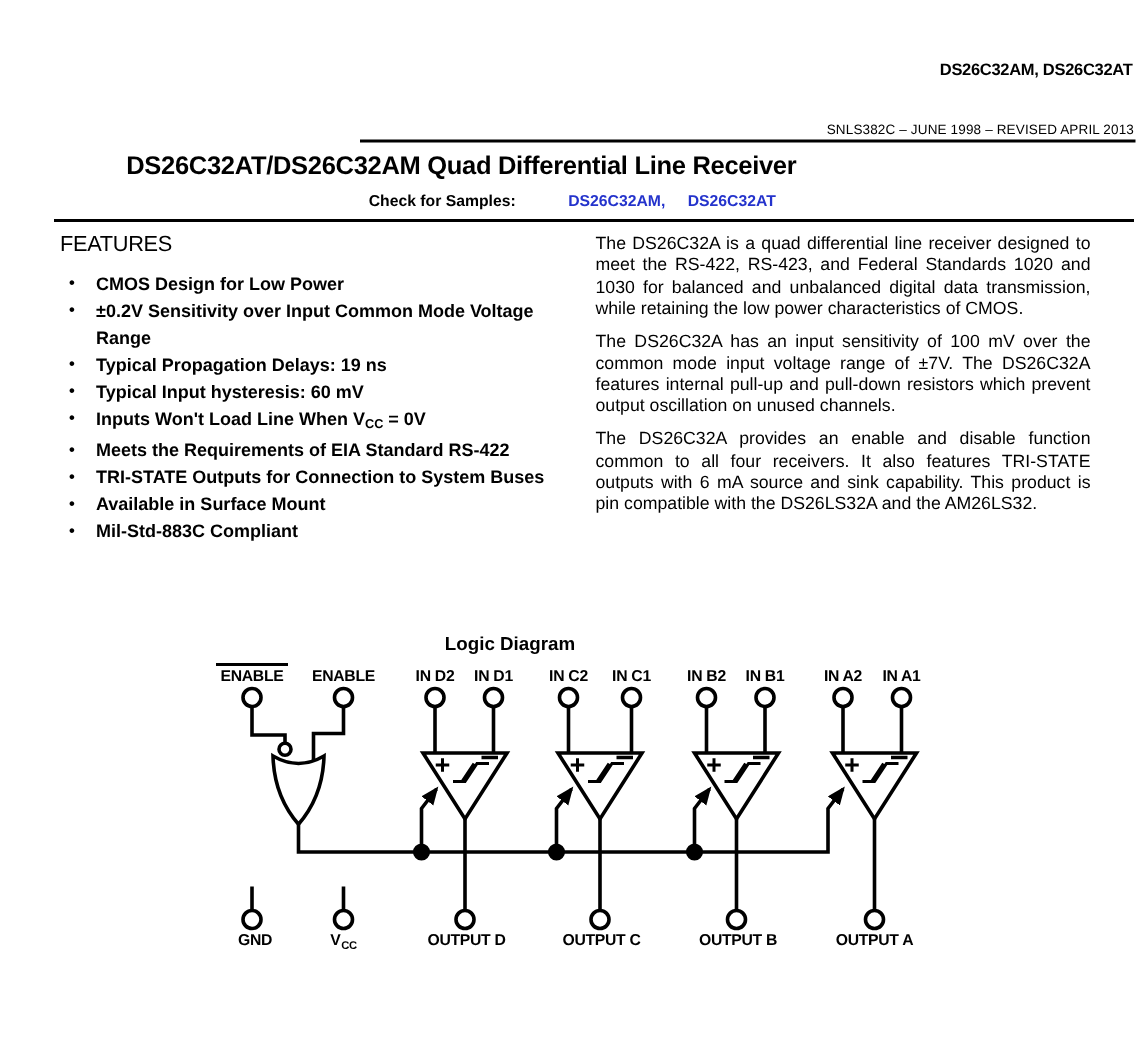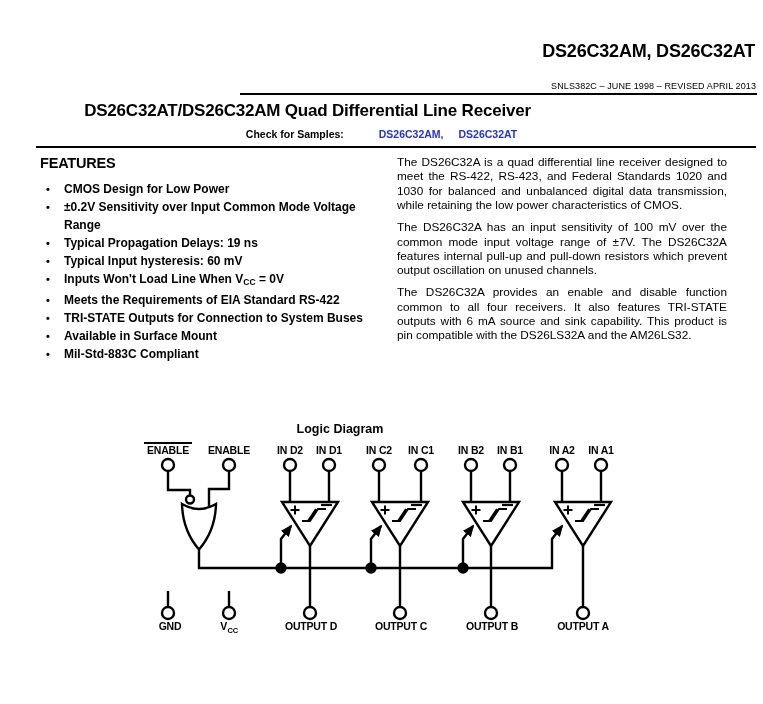--- a/index.html
+++ b/index.html
@@ -1,32 +1,32 @@
 <!DOCTYPE html>
 <html><head>
 <meta charset="utf-8">
 <style>
   * { margin:0; padding:0; box-sizing:border-box; }
   html,body { width:763px; height:704px; background:#ffffff; }
   body { font-family:"Liberation Sans", sans-serif; color:#000; position:relative; overflow:hidden; }
 
   .abs { position:absolute; }
 
-  .part-numbers { top:41px; right:8px; font-size:18px; font-weight:bold; letter-spacing:-0.2px; }
+  .part-numbers { top:41px; right:8px; font-size:11px; font-weight:bold; letter-spacing:-0.2px; }
   .doc-info { top:81px; right:7px; font-size:9px; letter-spacing:0.1px; }
   .rule-top { top:93px; left:240px; width:517px; height:2px; background:#000; }
   .doc-title { top:101px; left:0; width:615px; text-align:center; font-size:17px; font-weight:bold; letter-spacing:-0.2px; }
   .samples-line { top:128px; left:0; width:763px; text-align:center; font-size:10.5px; font-weight:bold; }
   .samples-line a { text-decoration:none; font-weight:bold; }
   .rule-main { top:146px; left:36px; width:720px; height:2px; background:#000; }
 
   .col { top:155px; }
   .features-col { left:40px; width:330px; }
   .desc-col { left:397px; width:330px; }
-  h2.sec { font-size:14.5px; font-weight:bold; letter-spacing:-0.2px; margin:0 0 9px 0; }
+  h2.sec { font-size:14.5px; font-weight:normal; letter-spacing:-0.2px; margin:0 0 9px 0; }
   .feat { display:flex; font-size:12px; font-weight:bold; line-height:18px; }
   .feat .bullet { width:24px; padding-left:6px; flex:none; font-size:11px; }
   .feat .ftext { width:300px; }
   .feat sub { font-size:8.5px; vertical-align:-2px; font-weight:bold; }
   .desc-col p { font-size:11.8px; line-height:14.4px; text-align:justify; margin:0 0 7.5px 0; }
 
   .diagram-title { top:422px; left:0; width:680px; text-align:center; font-size:12.5px; font-weight:bold; }
   .logic-svg { top:420px; left:0; }
   .logic-svg text { font-family:"Liberation Sans", sans-serif; font-weight:bold; font-size:10.5px; letter-spacing:-0.2px; }
   .logic-svg .subtxt { font-size:7.5px; }

